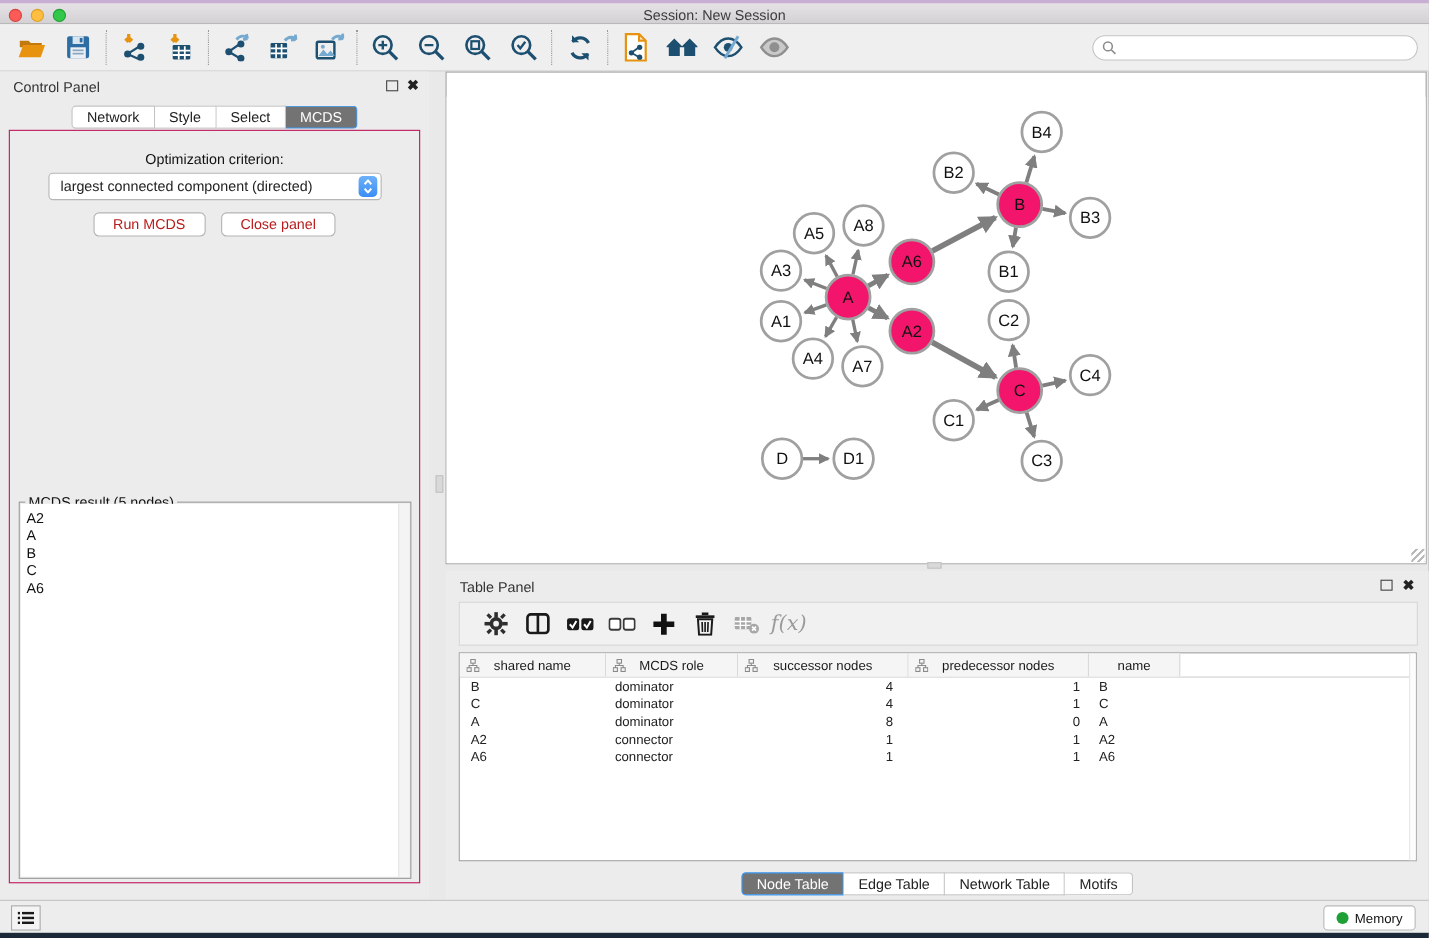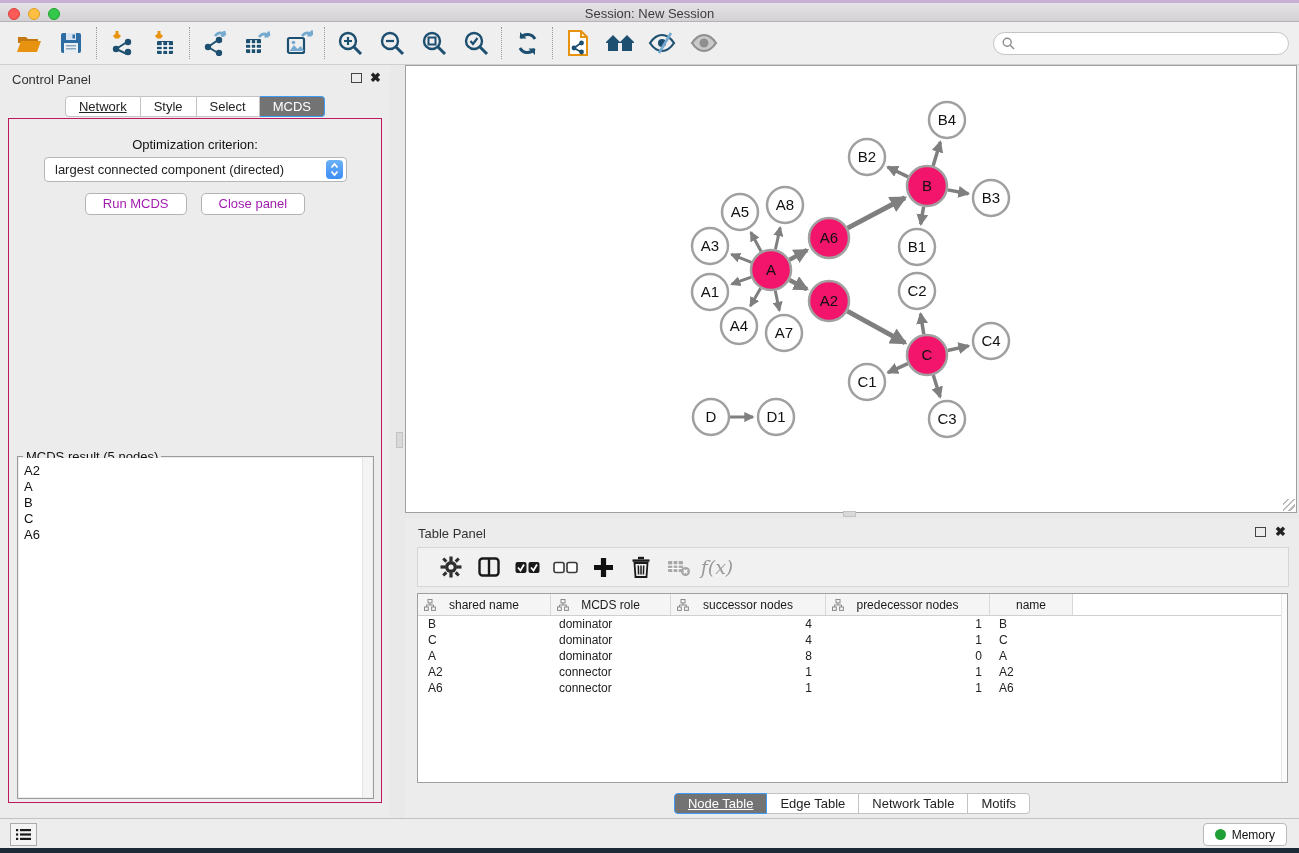--- a/index.html
+++ b/index.html
@@ -41,42 +41,42 @@
   .cp-header { position:relative; height:26px; }
   .panel-title { position:absolute; left:12px; top:7px; font-size:13px; color:#333; }
   .float-ico { position:absolute; top:8px; width:11px; height:10px; border:1.5px solid #444; }
   .close-ico { position:absolute; top:5px; font-size:13px; font-weight:bold; color:#222; }
   .cp-header .float-ico { right:28px; } .cp-header .close-ico { right:9px; }
   .seg-tabs { display:flex; justify-content:center; margin-top:5px; }
   .seg-tab {
     height:21px; line-height:19px; padding:0 13px; font-size:13px; background:#fff;
     border:1px solid #c3c3c3; border-left:none; color:#222;
   }
-  .seg-tab:first-child { border-left:1px solid #c3c3c3; border-radius:4px 0 0 4px;text-decoration:underline; }
+  .seg-tab:first-child { border-left:1px solid #c3c3c3; border-radius:4px 0 0 4px; }
   .seg-tab:last-child { border-radius:0 4px 4px 0; }
   .seg-tab.active { background:#737373; border-color:#3e9bf6; color:#fff; }
   .cp-inner {
     position:absolute; left:8px; right:8px; top:53px; bottom:15px;
     border:1px solid #be185d; background:#ececec;
   }
   .opt-label { position:absolute; top:18px; left:0; right:0; text-align:center; font-size:13px; color:#111; }
   .dropdown {
     position:absolute; left:35px; right:34px; top:38px; height:25px;
     background:#fff; border:1px solid #b6b6b6; border-radius:4px;
     display:flex; align-items:center; font-size:13px;
   }
   .dropdown .dd-value { flex:1; padding-left:10px; white-space:nowrap; }
   .dd-stepper {
     width:17px; height:19px; margin-right:3px; border-radius:4px;
     background:linear-gradient(#6cb1f9,#3c8df5); display:flex; align-items:center; justify-content:center;
   }
   .btn-row { position:absolute; top:74px; left:0; right:0; display:flex; justify-content:center; gap:14px; }
   .mac-btn {
     height:22px; line-height:20px; padding:0 17px; background:#fff;
-    border:1px solid #b3b3b3; border-radius:5px; font-size:13px; color:#a21caf;
+    border:1px solid #b3b3b3; border-radius:5px; font-size:13px; color:#b91c1c;
   }
   .result-group { position:absolute; left:8px; right:7px; top:337px; bottom:3px; border:1px solid #9b9b9b; }
   .result-legend {
     position:absolute; top:-8px; left:5px; background:#ececec; padding:0 3px; font-size:13px; color:#111;
   }
   .result-list { position:absolute; inset:1px; background:#fff; padding-top:5px; overflow:hidden; }
   .result-scroll { position:absolute; top:1px; bottom:1px; right:1px; width:10px; background:#f4f4f4; border-left:1px solid #e4e4e4; }
   .list-item { font-size:13px; line-height:16px; padding-left:5px; color:#111; }
   
   .net-window { position:absolute; left:405px; top:65px; width:892px; height:448px; border:1px solid #9f9f9f; background:#fff; }

